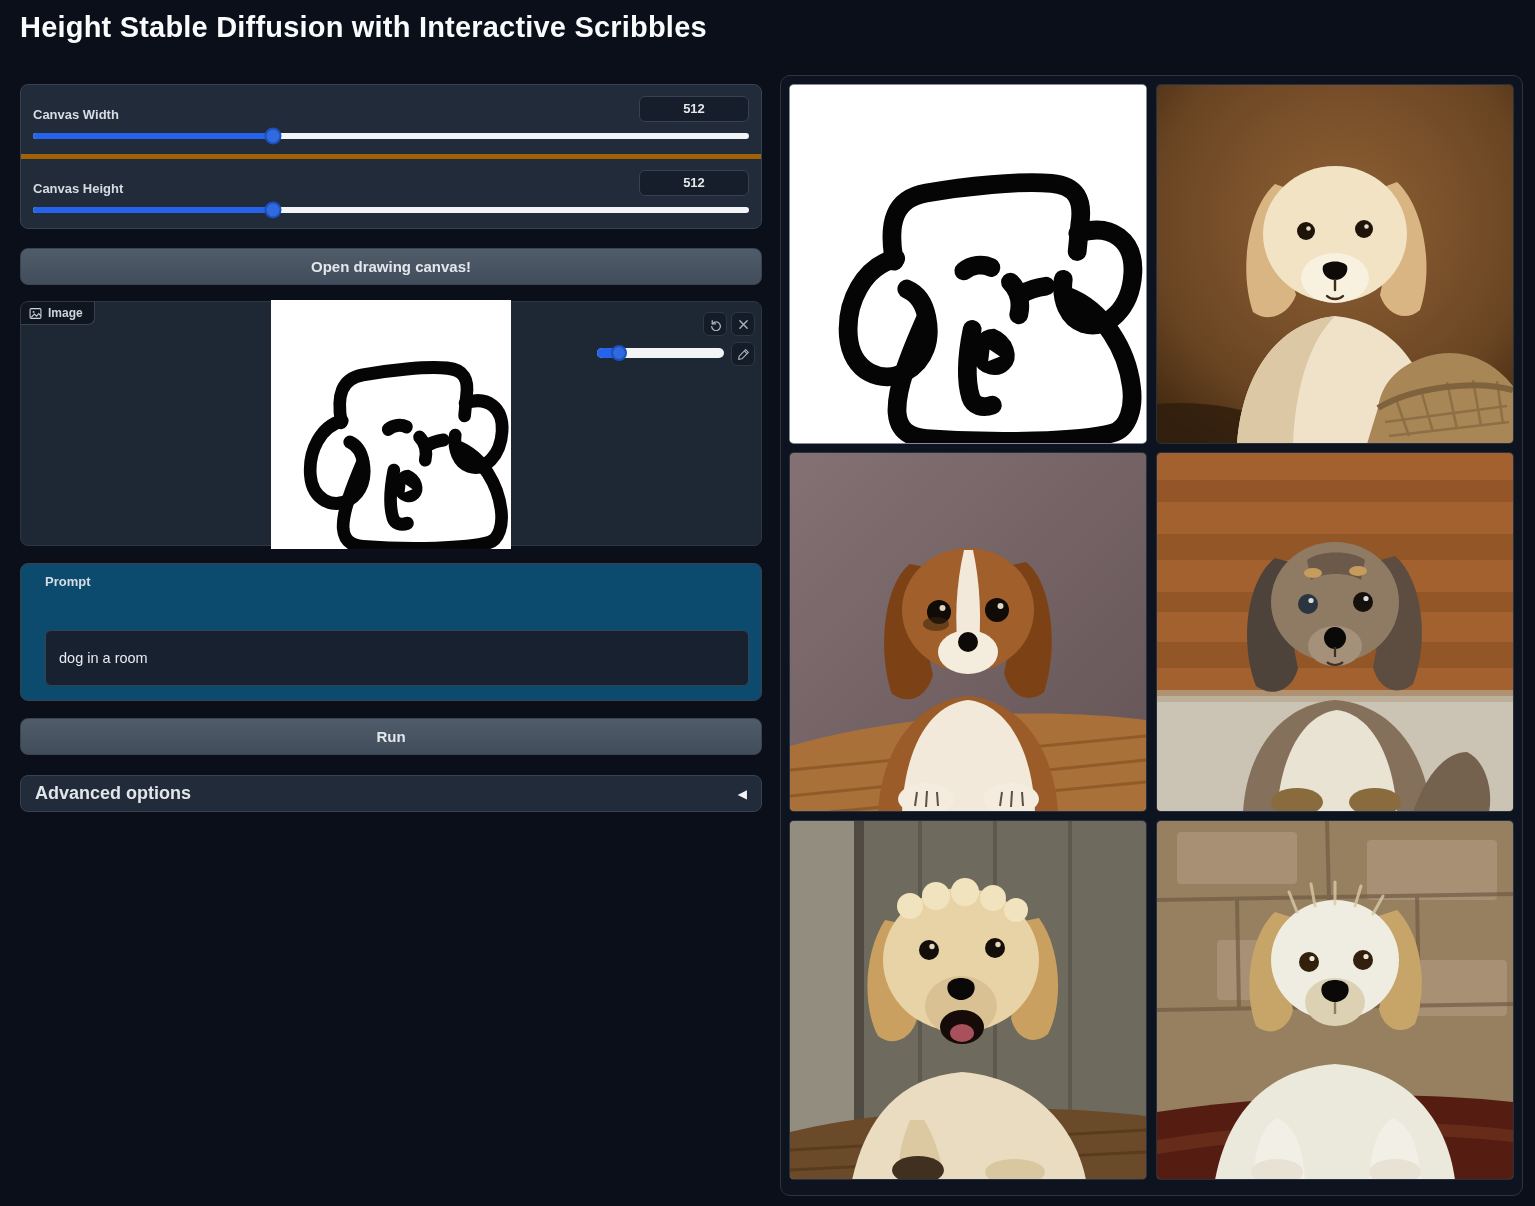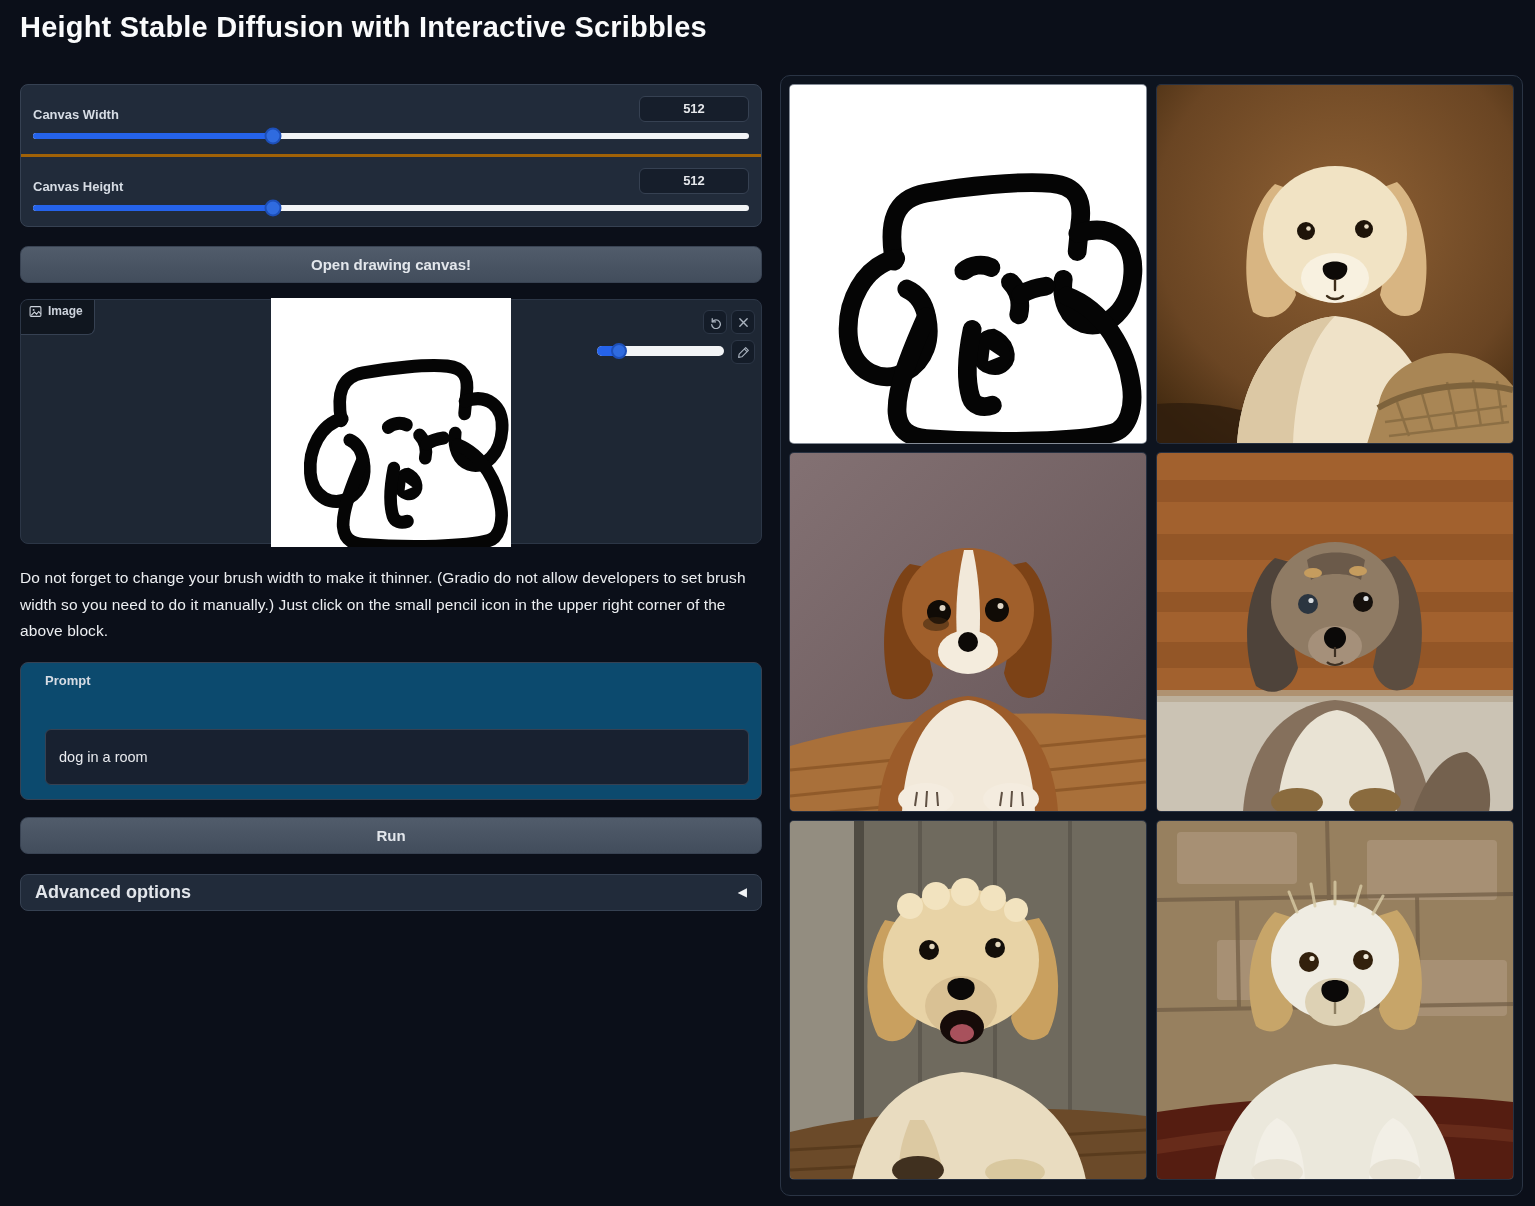--- a/index.html
+++ b/index.html
@@ -17,21 +17,21 @@
     letter-spacing:.2px;
   }
   
   .left-col { position:absolute; left:20px; top:84px; width:742px; }
 
   .form-panel {
     background:#212b3a; border:1px solid #364152; border-radius:8px;
     overflow:hidden;
   }
   .slider-row { padding:11px 12px 15px 12px; }
-  .slider-row + .slider-row { border-top:3px solid #a16207; }
+  .slider-row + .slider-row { border-top:5px solid #a16207; }
   .slider-head { display:flex; justify-content:space-between; align-items:flex-end; margin-bottom:11px; }
   .slider-label { font-size:13px; font-weight:600; color:#d6dce4; }
   .num-box {
     width:110px; height:26px; background:#161e2b; border:1px solid #364152;
     border-radius:6px; color:#e5e7eb; font-size:13px; font-weight:600;
     text-align:center; line-height:24px; font-family:"Liberation Sans",sans-serif;
   }
   .track { position:relative; height:6px; border-radius:4px; background:#f2f4f6; }
   .track .fill { position:absolute; left:0; top:0; height:100%; border-radius:4px; background:#2563eb; }
   .track .handle {
@@ -50,21 +50,21 @@
   
   .image-block {
     position:relative; margin-top:16px; height:245px;
     background:#1e2734; border:1px solid #2c3646; border-radius:8px;
   }
   .image-label-tab {
     position:absolute; left:0; top:0; z-index:3;
     display:flex; align-items:center; gap:6px;
     background:#10161f; border:1px solid #364152; border-left:none; border-top:none;
     border-radius:0 0 7px 0; border-top-left-radius:7px;
-    padding:4px 11px 16px 8px; font-size:12px; font-weight:600; color:#cdd3dc;
+    padding:4px 11px 4px 8px; font-size:12px; font-weight:600; color:#cdd3dc;
   }
   .canvas-wrap {
     position:absolute; left:250px; top:-2px; width:240px; height:249px;
     background:#ffffff; overflow:hidden;
   }
   .tool-btn {
     position:absolute; width:24px; height:24px; border-radius:6px;
     background:#141c28; border:1px solid #2c3646; color:#aab3bf;
     display:flex; align-items:center; justify-content:center;
     font-size:14px; cursor:pointer; z-index:3;
@@ -201,21 +201,20 @@
       <div class="handle" style="left: 17%;"></div>
     </div>
     <div class="tool-btn edit-btn">
       <svg width="13" height="13" viewBox="0 0 24 24">
         <path d="M16 3 L21 8 L9 20 L3 21 L4 15 Z" fill="none" stroke="#aab3bf" stroke-width="2" stroke-linejoin="round"></path>
         <path d="M13.5 5.5 L18.5 10.5" stroke="#aab3bf" stroke-width="2"></path>
       </svg>
     </div>
   </div>
 
-  <p class="note">Do not forget to change your brush width to make it thinner. (Gradio do not allow developers to set brush width so you need to do it manually.) Just click on the small pencil icon in the upper right corner of the above block.</p>
 
   <div class="prompt-panel">
     <div class="prompt-label">Prompt</div>
     <input class="prompt-input" type="text" value="dog in a room" style="">
   </div>
 
   <button class="gray-btn run-btn">Run</button>
 
   <div class="accordion">
     <span class="accordion-label">Advanced options</span>

